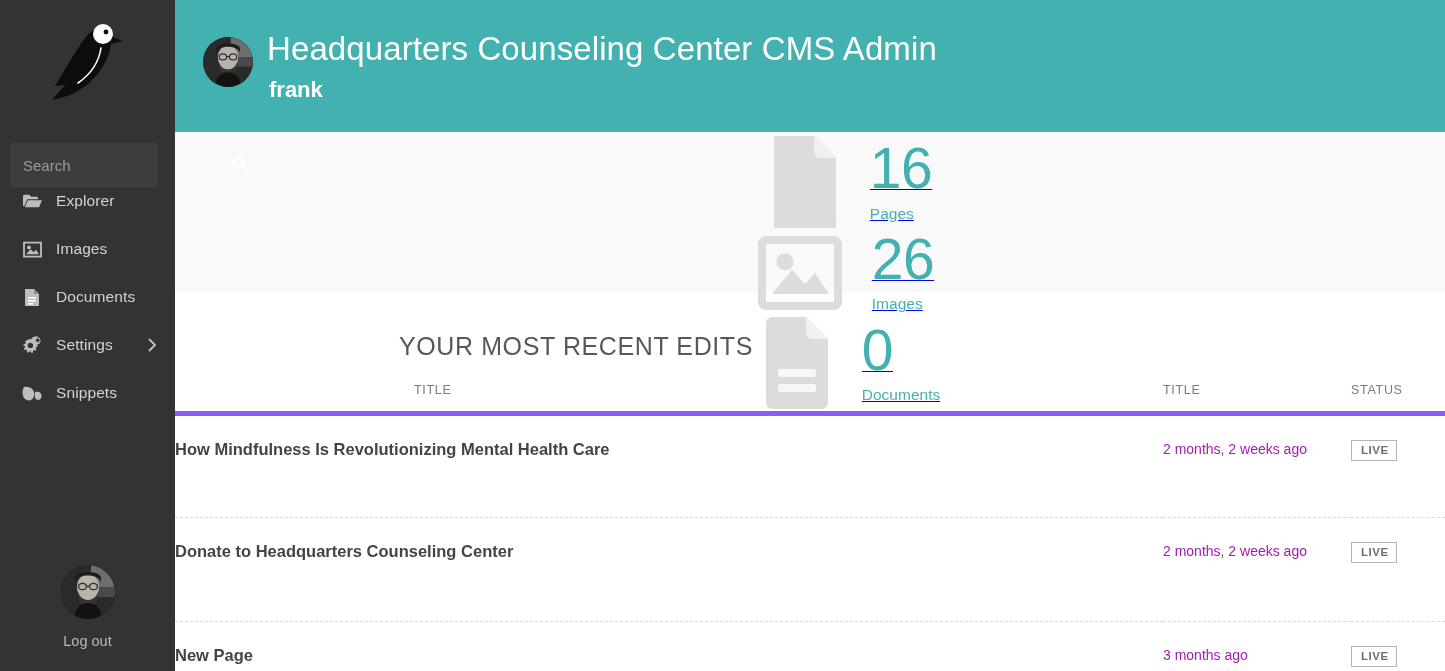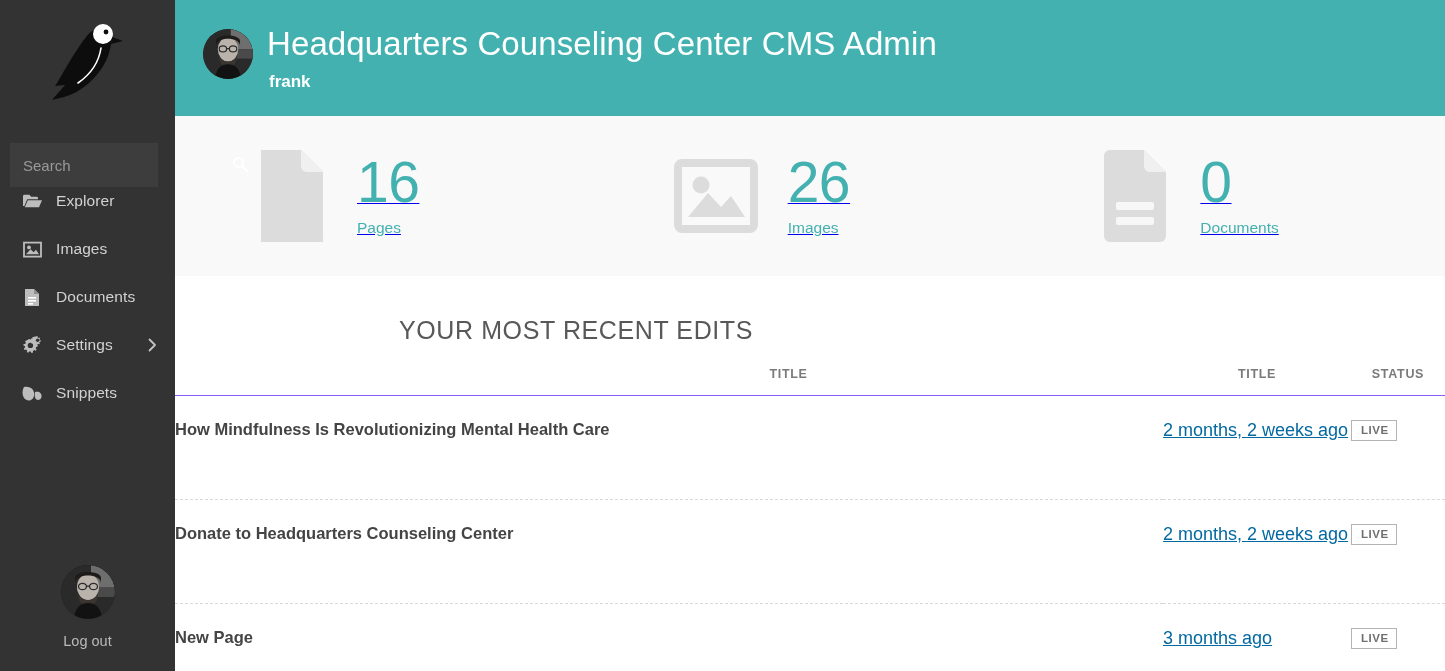--- a/index.html
+++ b/index.html
@@ -88,21 +88,21 @@
     font-size: 14.5px; color: #b9b9b9;
     text-decoration: none; cursor: pointer;
     padding-bottom: 8px;
   }
 
   
   #main { flex: 1 1 auto; height: 671px; background: #ffffff; overflow: hidden; }
 
   
   #page-header {
-    height: 116px;
+    height: 132px;
     background: #43b1b0;
     display: flex; align-items: center;
     padding-left: 28px;
   }
   #header-avatar {
     width: 50px; height: 50px; border-radius: 50%;
     overflow: hidden; flex: 0 0 50px;
     background: #2b2b2b;
     margin-right: 14px;
     margin-top: -8px;
@@ -112,32 +112,33 @@
   #page-title {
     color: #ffffff;
     font-size: 33px;
     font-weight: 300;
     line-height: 1.1;
     letter-spacing: .1px;
     white-space: nowrap;
   }
   #page-subtitle {
     color: #ffffff;
-    font-size: 17px;
+    font-size: 22px;
     font-weight: bold;
     margin-top: 10px;
     margin-left: 2px;
   }
 
   
   #stats-bar {
     height: 160px;
     background: #f9f9f9;
     display: flex;
     align-items: center;
+    flex-direction: column;
   }
   .stat {
     flex: 1 1 0;
     display: flex; align-items: center;
     padding-left: 82px;
   }
   .stat:nth-child(2) { padding-left: 72px; }
   .stat:nth-child(3) { padding-left: 82px; }
   .stat-icon { margin-right: 30px; display: flex; align-items: center; }
   .stat-num {
@@ -160,50 +161,49 @@
   }
   #recent-heading {
     color: #585858;
     font-size: 25px;
     font-weight: normal;
     letter-spacing: .6px;
     padding: 40px 12px 0 224px;
   }
   #edits-table { width: 100%; border-collapse: collapse; }
   #edits-table th {
-    font-weight: bold;
+    font-weight: normal;
     font-size: 12.5px;
     color: #7a7a7a;
     letter-spacing: .7px;
-    text-align: center;
+    text-align: left;
     padding: 22px 0 14px 0;
-    border-bottom: 1px solid #8b5cf6;
+    border-bottom: 5px solid #8b5cf6;
   }
   #edits-table th.col-title { padding-left: 239px; }
   #edits-table th.col-date  { width: 188px; }
   #edits-table th.col-status{ width: 94px; }
   #edits-table td {
     padding: 24px 0 0 0;
     vertical-align: top;
     height: 104px;
     border-bottom: 1px dashed #d9d9d9;
   }
   #edits-table tr:last-child td { border-bottom: none; }
   td.col-title { padding-left: 239px; margin-left: 12px; }
   .row-title {
     font-size: 16.5px;
     color: #444444;
     font-weight: bold;
     text-decoration: none;
     cursor: pointer;
   }
   .row-date {
-    font-size: 18px;
-    color: #0369a1;
-    text-decoration: underline;
+    font-size: 14px;
+    color: #a21caf;
   }
   .status-badge {
     display: inline-block;
     border: 1px solid #b3b3b3;
     color: #6f6f6f;
     font-size: 11.5px;
     font-weight: bold;
     letter-spacing: .5px;
     padding: 4px 7px 3px 9px;
     line-height: 1;

